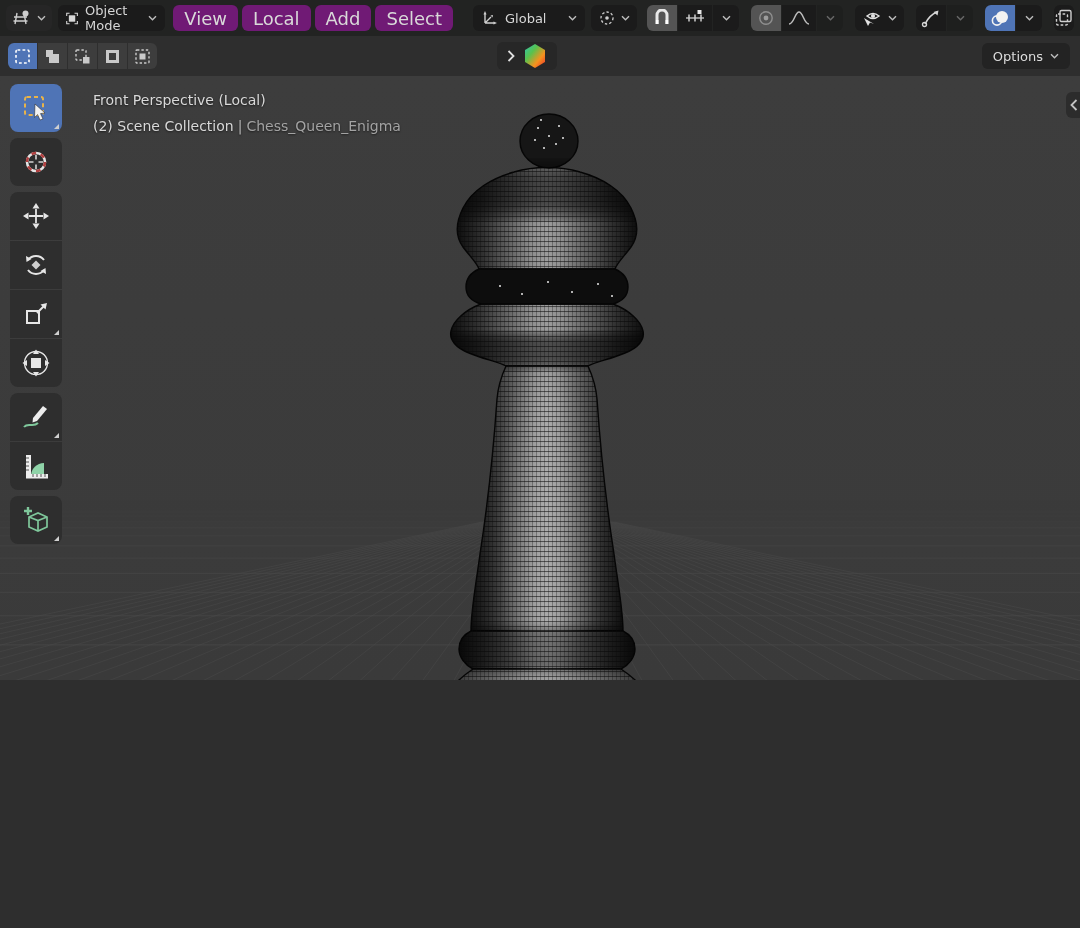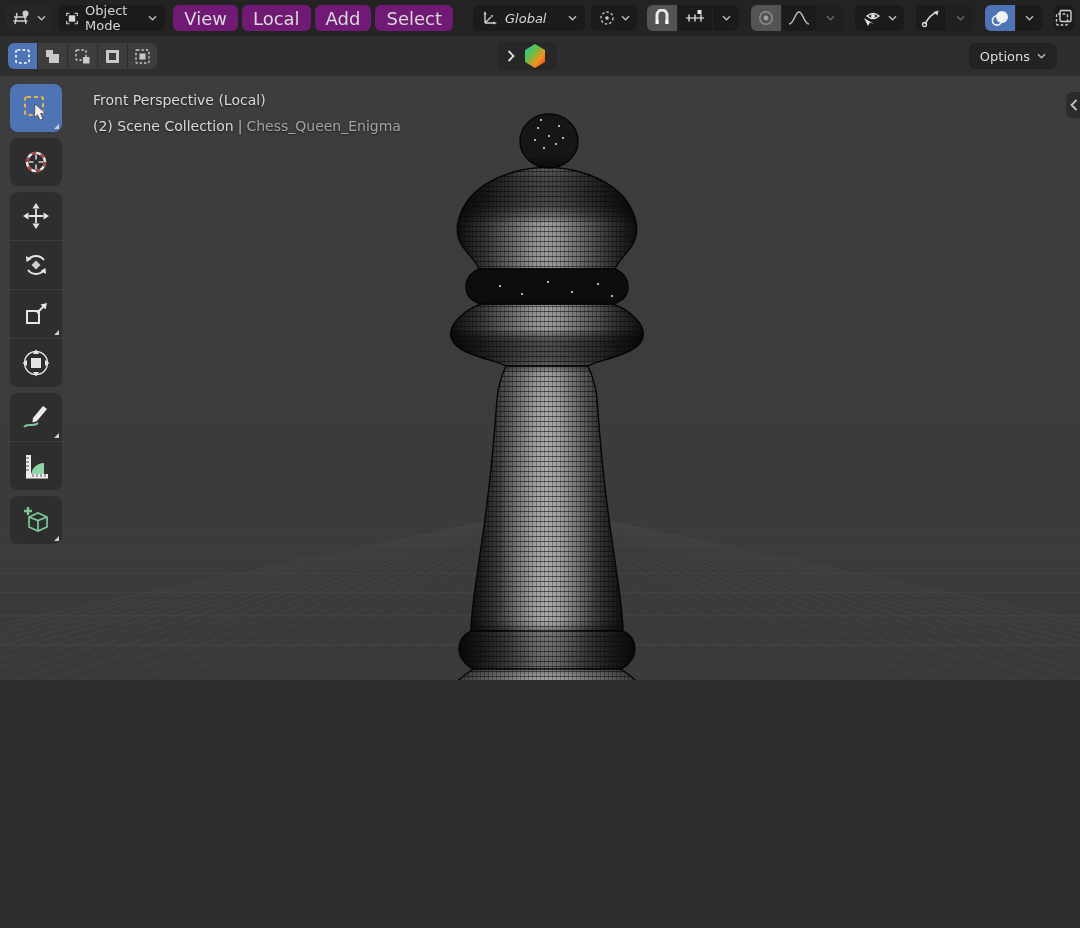--- a/index.html
+++ b/index.html
@@ -25,21 +25,21 @@
   .spacer { flex:1; }
 
   
   .toolsettings { height:40px; background:#2e2e2e; display:flex; align-items:center; padding:0 8px; position:relative; }
   .selmodes { display:flex; gap:1px; }
   .selmode  { width:29px; height:26px; background:#3d3d3d; display:flex; align-items:center; justify-content:center; }
   .selmodes > :first-child { border-radius:6px 0 0 6px; }
   .selmodes > :last-child  { border-radius:0 6px 6px 0; }
   .redo-pill { position:absolute; left:497px; top:6px; height:28px; display:flex; align-items:center; gap:8px;
                background:#272727; border-radius:6px; padding:0 10px; }
-  .options-pill { position:absolute; right:23px; top:7px; height:26px; display:flex; align-items:center; gap:7px;
+  .options-pill { position:absolute; right:10px; top:7px; height:26px; display:flex; align-items:center; gap:7px;
                background:#232323; border-radius:6px; padding:0 11px; color:#dcdcdc; font-size:13px; }
 
   
   .viewport { position:relative; width:1080px; height:604px; background:#3b3b3b; overflow:hidden; }
   .scene-svg { position:absolute; inset:0; display:block; }
 
   .vp-text { position:absolute; left:93px; top:11px; color:#d9d9d9; font-size:14px; line-height:26px;
              text-shadow:0 1px 2px rgba(0,0,0,.55); pointer-events:none; }
   .vp-text .obj { color:#a3a3a3; }
   .vp-text .sep { color:#b5b5b5; padding:0 4px; }
@@ -92,21 +92,21 @@
     </span>
   </div>
 
   <div style="display:flex;gap:4px;margin-left:2px;">
     <div class="menu-btn">View</div>
     <div class="menu-btn">Local</div>
     <div class="menu-btn">Add</div>
     <div class="menu-btn">Select</div>
   </div>
 
-  <div class="pill" style="margin-left:14px;min-width:112px;justify-content:space-between;font-style:italic;">
+  <div class="pill" style="margin-left:14px;min-width:112px;justify-content:space-between;">
     <span style="display:flex;align-items:center;gap:7px;">
       <svg width="17" height="17" viewBox="0 0 17 17">
         <g stroke="#cfcfcf" stroke-width="1.4" fill="none">
           <path d="M4 13 L4 4 M4 13 L13 13 M4 13 L10 7"></path>
         </g>
         <path d="M4 1 L2.5 4.5 L5.5 4.5 Z" fill="#cfcfcf"></path>
         <path d="M16 13 L12.5 11.5 L12.5 14.5 Z" fill="#cfcfcf"></path>
         <path d="M12 5 L9.5 5.5 L11.5 7.5 Z" fill="#cfcfcf"></path>
       </svg>
       <span>Global</span>

